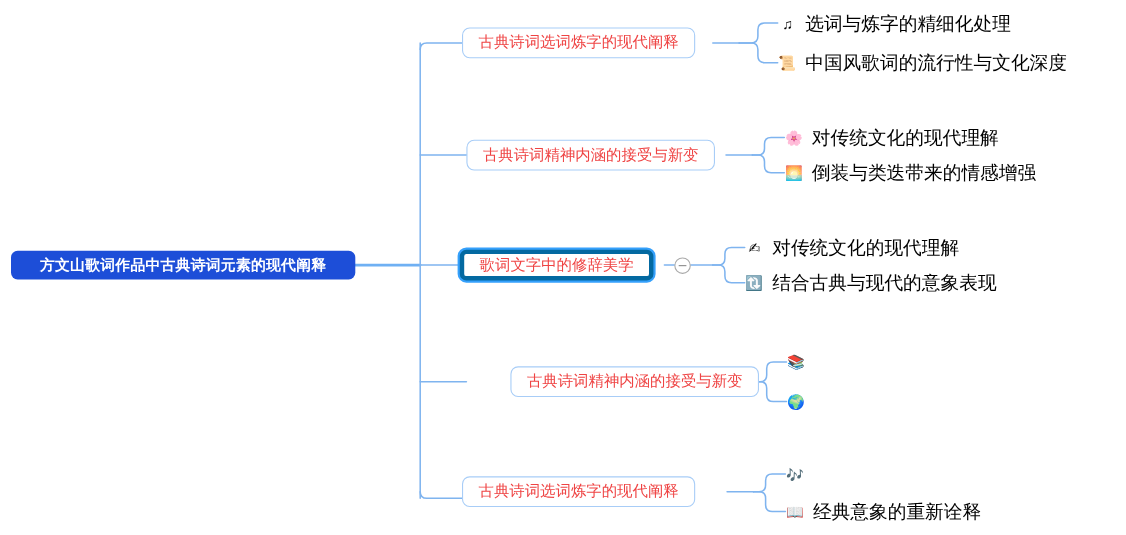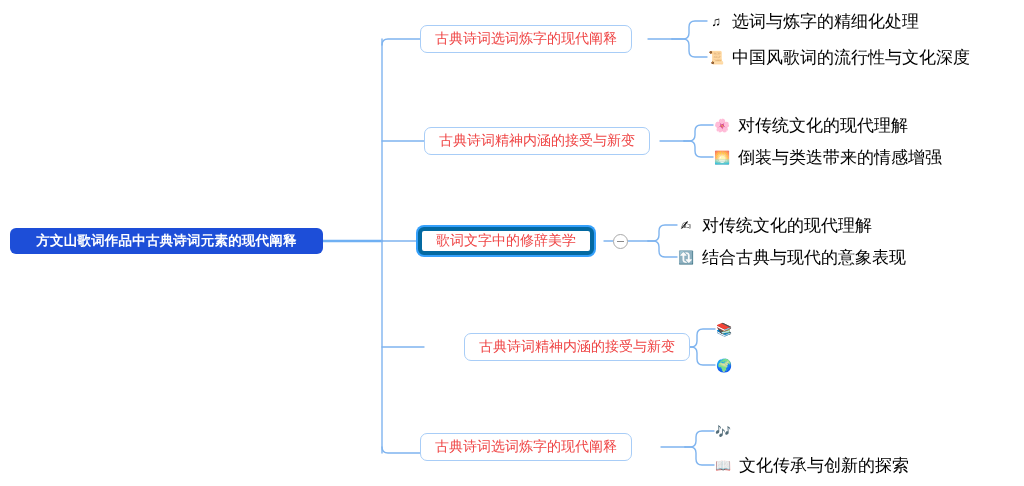--- a/index.html
+++ b/index.html
@@ -209,16 +209,16 @@
   </div>
 
   <div class="branch-node" style="left:420px; top:433px;">
     <span>古典诗词选词炼字的现代阐释</span>
   </div>
   <div class="leaf" style="left:714px; top:421px;">
     <span class="leaf-icon">🎶</span>
   </div>
   <div class="leaf" style="left:714px; top:455px;">
     <span class="leaf-icon">📖</span>
-    <span class="leaf-label">文化传承与创新的探索</span>
+    <span class="leaf-label">经典意象的重新诠释</span>
   </div>
 
 </div>
 
 </body></html>

